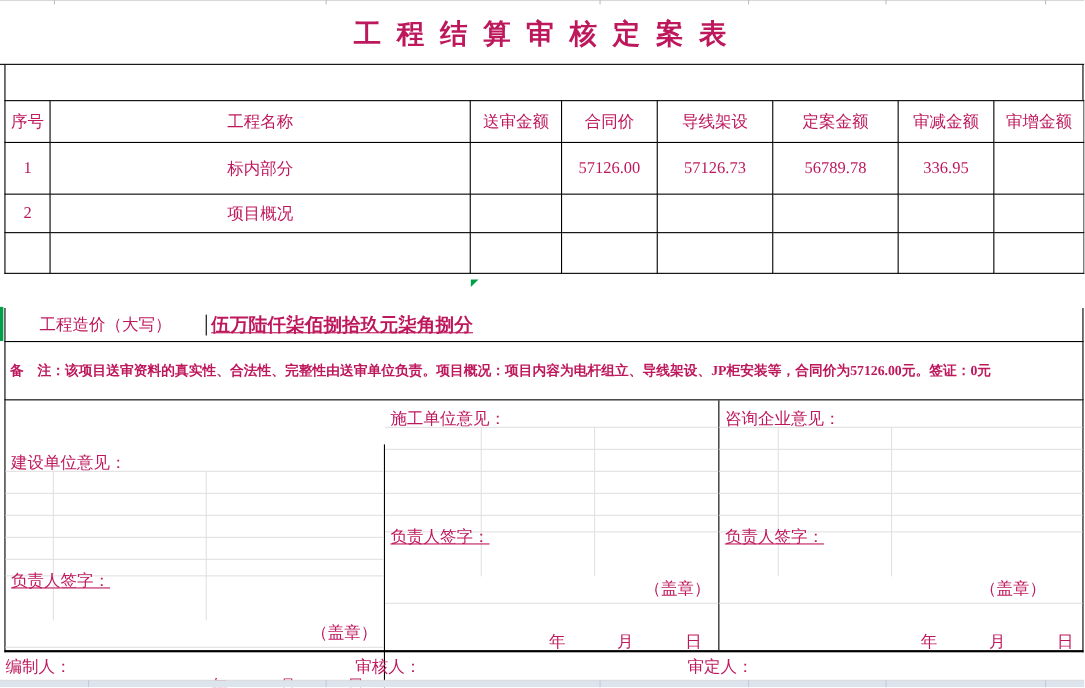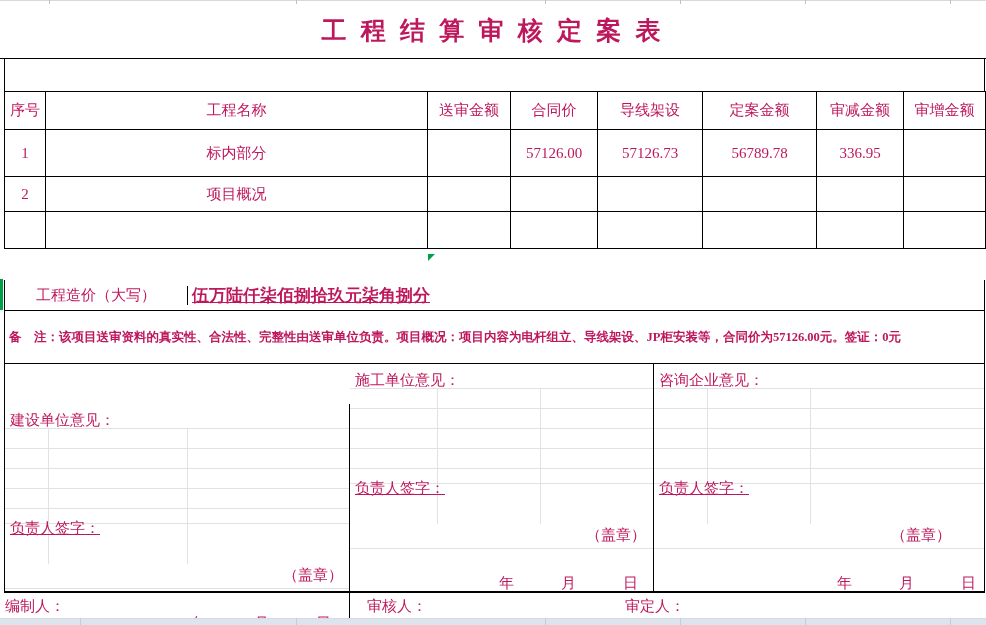--- a/index.html
+++ b/index.html
@@ -59,21 +59,21 @@
   .op-title{position:absolute;top:7px;left:5px;font-size:15px;white-space:nowrap;}
   .op-sign{position:absolute;top:115px;left:5px;font-size:15px;white-space:nowrap;text-decoration:underline;}
   .op-seal{position:absolute;top:162px;font-size:15px;white-space:nowrap;}
   .op1 .op-seal{right:6px;} .op2 .op-seal{right:7px;} .op3 .op-seal{right:33px;}
   .op-date{position:absolute;top:210px;font-size:15px;white-space:nowrap;}
   .op1 .op-date{right:18px;} .op2 .op-date{right:15px;} .op3 .op-date{right:8px;}
   .op-date span+span{margin-left:47px;}
   
   .footer{position:absolute;top:593px;left:0;width:986px;height:25px;font-size:15px;}
   .footer span{position:absolute;top:4px;white-space:nowrap;}
-  .f1{left:5px;} .f2{left:323px;margin-left:44px;} .f3{left:625px;}
+  .f1{left:5px;} .f2{left:323px;} .f3{left:625px;}
 </style>
 </head>
 <body>
 
 <div class="sheet">
 
   <div class="topline"></div>
   <div class="toptick" style="left:49px"></div>
   <div class="toptick" style="left:296px"></div>
   <div class="toptick" style="left:545px"></div>

